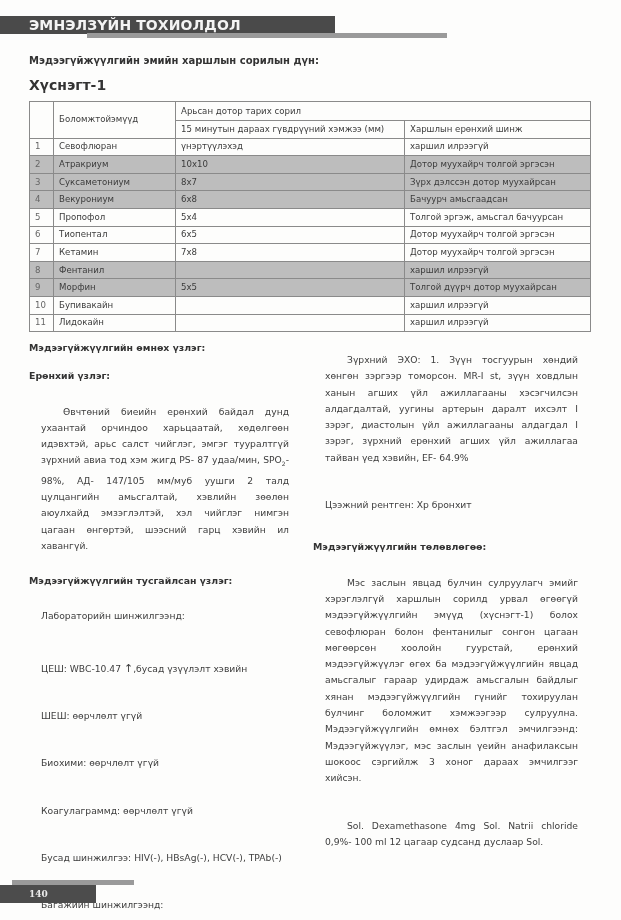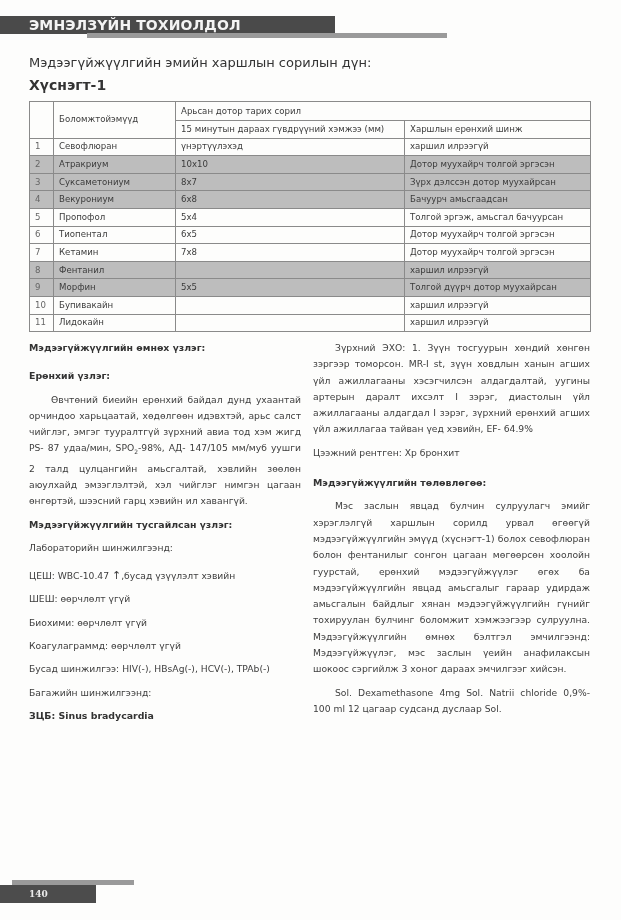--- a/index.html
+++ b/index.html
@@ -1,30 +1,30 @@
 <!DOCTYPE html>
 <html><head>
 <meta charset="utf-8">
 <style>
   html,body{margin:0;padding:0;}
   body{width:621px;height:920px;background:#fdfdfc;position:relative;overflow:hidden;font-family:"DejaVu Sans",sans-serif;color:#3a3a3a;}
   .hdr-bar{position:absolute;left:0;top:16px;width:335px;height:18px;background:#4a4a4a;}
   .hdr-title{position:absolute;left:29px;top:16px;height:18px;line-height:18px;font-size:14px;font-weight:bold;color:#f4f4f4;letter-spacing:0.1px;}
   .hdr-line{position:absolute;left:87px;top:33px;width:360px;height:5px;background:#9a9a9a;}
-  .sec-title{position:absolute;left:29px;top:55px;font-size:13px;font-weight:normal;color:#333;}
+  .sec-title{position:absolute;left:29px;top:55px;font-size:10px;font-weight:bold;color:#333;}
   .tbl-title{position:absolute;left:29px;top:77px;font-size:14px;font-weight:bold;color:#333;}
   table.data{position:absolute;left:29px;top:101px;width:562px;border-collapse:collapse;font-size:8.6px;color:#3b3b3b;}
   table.data td{border:1px solid #8a8a8a;padding:0 5px;height:16.6px;line-height:15px;white-space:nowrap;}
   table.data td.num{width:13px;color:#666;}
   table.data td.drug{width:111px;}
   table.data td.size{width:218px;margin-left:12px;}
   table.data tr.shade td{background:#bdbdbd;}
   table.data tr.hd1 td{height:18px;}
   .col{position:absolute;font-size:9.2px;line-height:16.3px;color:#3d3d3d;}
-  .col p{margin:0;text-align:justify;}
+  .col p{margin:12px;text-align:justify;}
   .col .ind{text-indent:22px;}
   .col h4{margin:0;font-size:9.4px;font-weight:bold;color:#333;}
   .left{left:29px;top:340px;width:272px;}
   .right{left:313px;top:340px;width:277px;}
   .gap6{height:7px;}
   .gap10{height:12px;}
   sub{font-size:6px;}
   .pg-line{position:absolute;left:12px;top:880px;width:122px;height:5px;background:#9a9a9a;}
   .pg-box{position:absolute;left:0;top:885px;width:96px;height:18px;background:#4c4c4c;}
   .pg-num{position:absolute;left:29px;top:885px;height:18px;line-height:18px;font-size:9px;font-weight:bold;color:#eaeaea;font-family:"DejaVu Serif",serif;}

